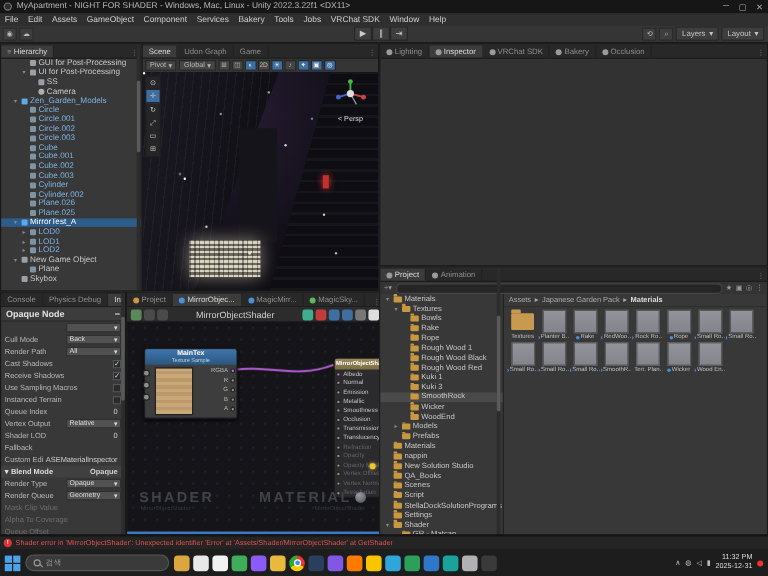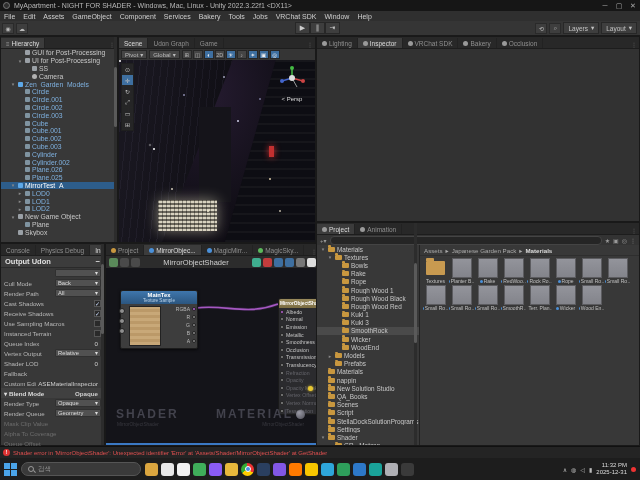--- a/index.html
+++ b/index.html
@@ -450,21 +450,21 @@
           <span>Console</span>
         </span>
         <span class="tab">
           <span>Physics Debug</span>
         </span>
         <span class="tab active">
           <span>Inspector</span>
         </span>
       </div>
     <div class="onhead">
-      <span>Output Udon</span>
+      <span>Opaque Node</span>
       <span>−</span>
     </div>
     <div id="out-rows">
         <div class="oprow">
           <span class="lbl"></span>
           <span class="opdd">
             <span></span>
             <span>▾</span>
           </span>
         </div>

